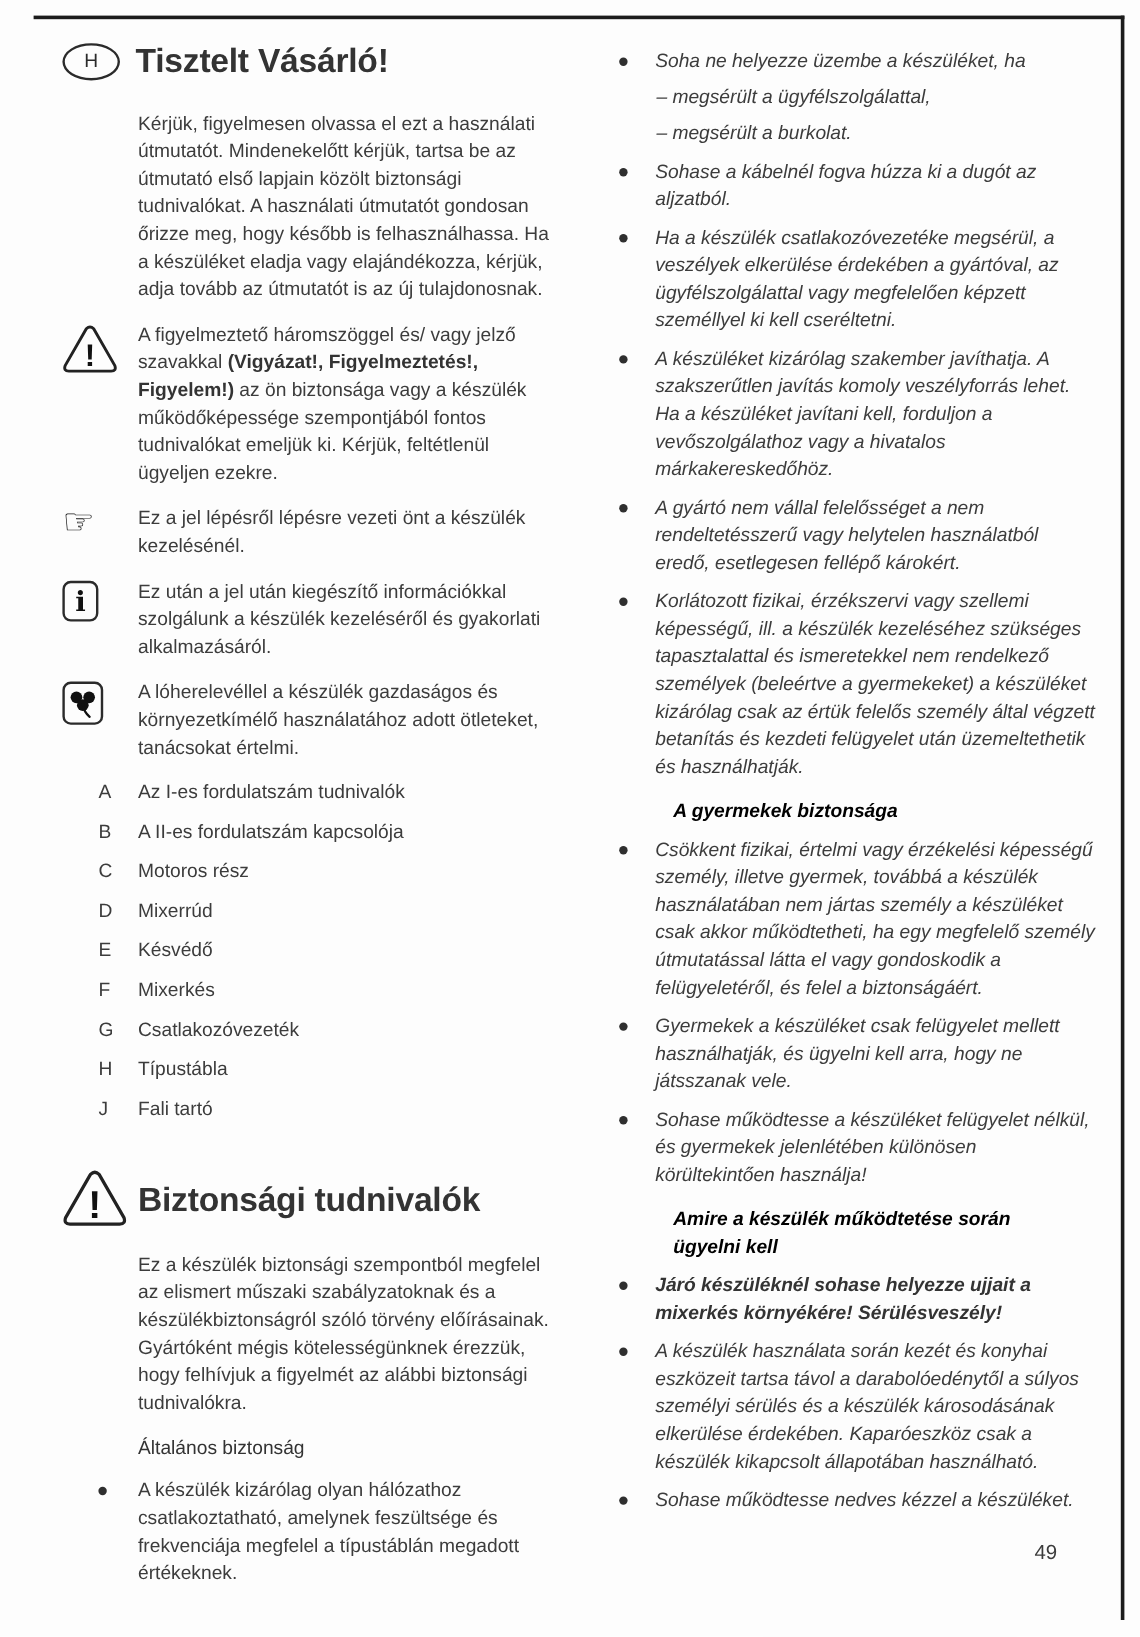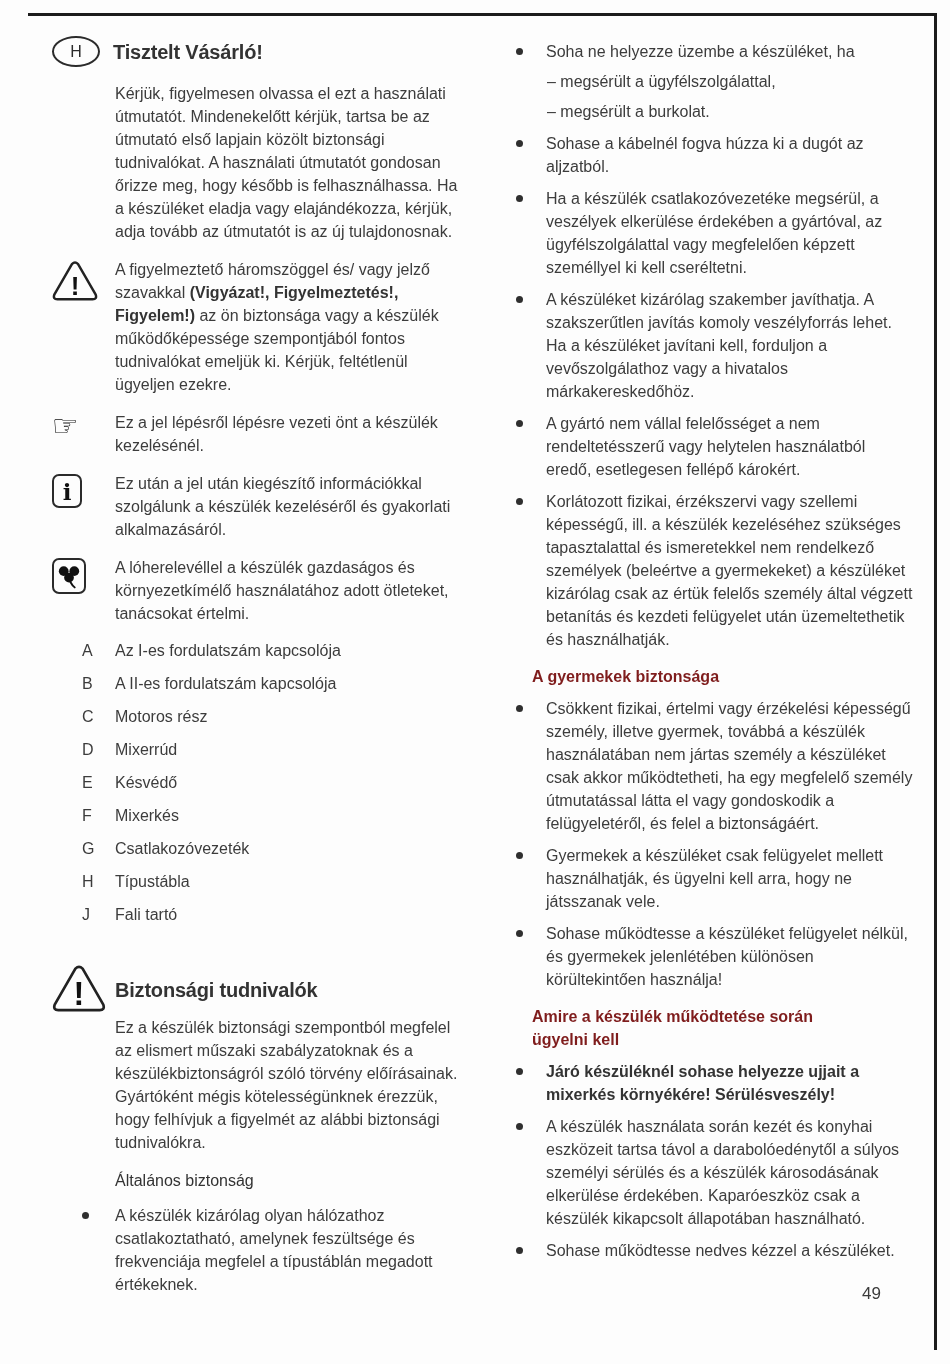--- a/index.html
+++ b/index.html
@@ -5,70 +5,70 @@
   html,body{margin:0;padding:0;background:#ffffff;}
   .page{
     position:relative;width:950px;height:1364px;background:#fdfdfd;
     font-family:"Liberation Sans","DejaVu Sans",sans-serif;color:#3c3c3c;
     overflow:hidden;
   }
   .rule-top{position:absolute;left:28px;top:13px;width:909px;height:3px;background:#1c1c1c;}
   .rule-right{position:absolute;left:934px;top:13px;width:3px;height:1337px;background:#1c1c1c;}
 
   .col-left{position:absolute;left:52px;top:36px;width:416px;}
-  .col-right{position:absolute;left:513px;top:40px;width:400px;}
+  .col-right{position:absolute;left:513px;top:40px;width:400px;font-style:italic;}
 
   p{margin:0;}
   .body{font-size:16px;line-height:23px;}
   .ind{margin-left:63px;}
 
-  h1,h2{font-size:20px;font-weight:bold;color:#333;margin:0;letter-spacing:-0.2px;line-height:1.1;}
+  h1,h2{font-size:28px;font-weight:bold;color:#333;margin:0;letter-spacing:-0.2px;line-height:1.1;}
   .hd-row{display:flex;align-items:center;}
 
   .oval{
     width:48px;height:31px;border:2px solid #2b2b2b;border-radius:50%;
     display:flex;align-items:center;justify-content:center;
     font-size:16px;color:#2b2b2b;margin-right:13px;box-sizing:border-box;flex:none;
   }
-  .intro-p{margin-top:15px;}
+  .intro-p{margin-top:25px;}
 
   .note{display:flex;margin-top:15px;align-items:flex-start;}
   .note .icn{width:63px;flex:none;padding-top:2px;}
   .note:first-of-type{margin-top:23px;}
   .hand{font-size:30px;line-height:26px;color:#111;}
   .sq-box{
     width:30px;height:34px;border:2px solid #2b2b2b;border-radius:7px;
     display:flex;align-items:center;justify-content:center;box-sizing:border-box;
   }
   .info-i{font-family:"DejaVu Serif","Liberation Serif",serif;font-weight:bold;font-style:normal;font-size:23px;color:#111;line-height:1;}
   .clover-bx{width:34px;height:36px;}
 
   h2.desc{margin:40px 0 0 63px;}
   .drow{display:flex;margin-top:10px;font-size:16px;line-height:23px;}
   .dkey{width:33px;margin-left:30px;flex:none;}
   .dlabel{flex:1;}
   .desc-list{margin-top:14px;}
 
   .safety-hd{margin-top:38px;display:flex;align-items:center;}
   .safety-hd .icn{width:63px;flex:none;}
-  .safety-intro{margin-top:0;}
+  .safety-intro{margin-top:16px;}
   h3.sub-l{font-size:16px;font-weight:normal;margin:15px 0 0 63px;color:#333;line-height:23px;}
 
   .brow{display:flex;margin-top:12px;align-items:flex-start;}
   .dot{width:7px;height:7px;border-radius:50%;background:#2f2f2f;margin-top:8px;flex:none;}
   .col-left .dot{margin-left:30px;}
   .col-left .btxt{margin-left:26px;flex:1;font-size:16px;line-height:23px;}
 
   .col-right .brow{margin-top:9px;}
   .col-right .brow:first-child{margin-top:0;}
   .col-right .dot{margin-left:3px;}
   .col-right .btxt{margin-left:23px;flex:1;font-size:16px;line-height:23px;}
   .col-right .bold .btxt{font-weight:bold;color:#333;}
   .dash{margin:7px 0 0 34px;font-size:16px;line-height:23px;}
-  .sub-r{font-weight:bold;color:#7f1d1d;margin:14px 0 4px 19px;font-size:16px;line-height:23px;max-width:310px;}
+  .sub-r{font-weight:bold;color:#000000;margin:14px 0 4px 48px;font-size:16px;line-height:23px;max-width:310px;}
 
   .pageno{position:absolute;left:862px;top:1284px;font-size:17px;color:#3c3c3c;}
   b{color:#333;}
 </style>
 </head>
 <body>
 
 <div class="page">
   <div class="rule-top"></div>
   <div class="rule-right"></div>
@@ -118,21 +118,21 @@
             <path d="M16 18 Q17 26 23 31" fill="none" stroke="#111" stroke-width="2.4" stroke-linecap="round"></path>
           </svg>
         </span>
       </span>
       <p class="body">A lóherelevéllel a készülék gazdaságos és környezetkímélő használatához adott ötleteket, tanácsokat értelmi.</p>
     </div>
 
     <div class="desc-list">
         <div class="drow">
           <span class="dkey">A</span>
-          <span class="dlabel">Az I-es fordulatszám kapcsolója</span>
+          <span class="dlabel">Az I-es fordulatszám tudnivalók</span>
         </div>
         <div class="drow">
           <span class="dkey">B</span>
           <span class="dlabel">A II-es fordulatszám kapcsolója</span>
         </div>
         <div class="drow">
           <span class="dkey">C</span>
           <span class="dlabel">Motoros rész</span>
         </div>
         <div class="drow">

